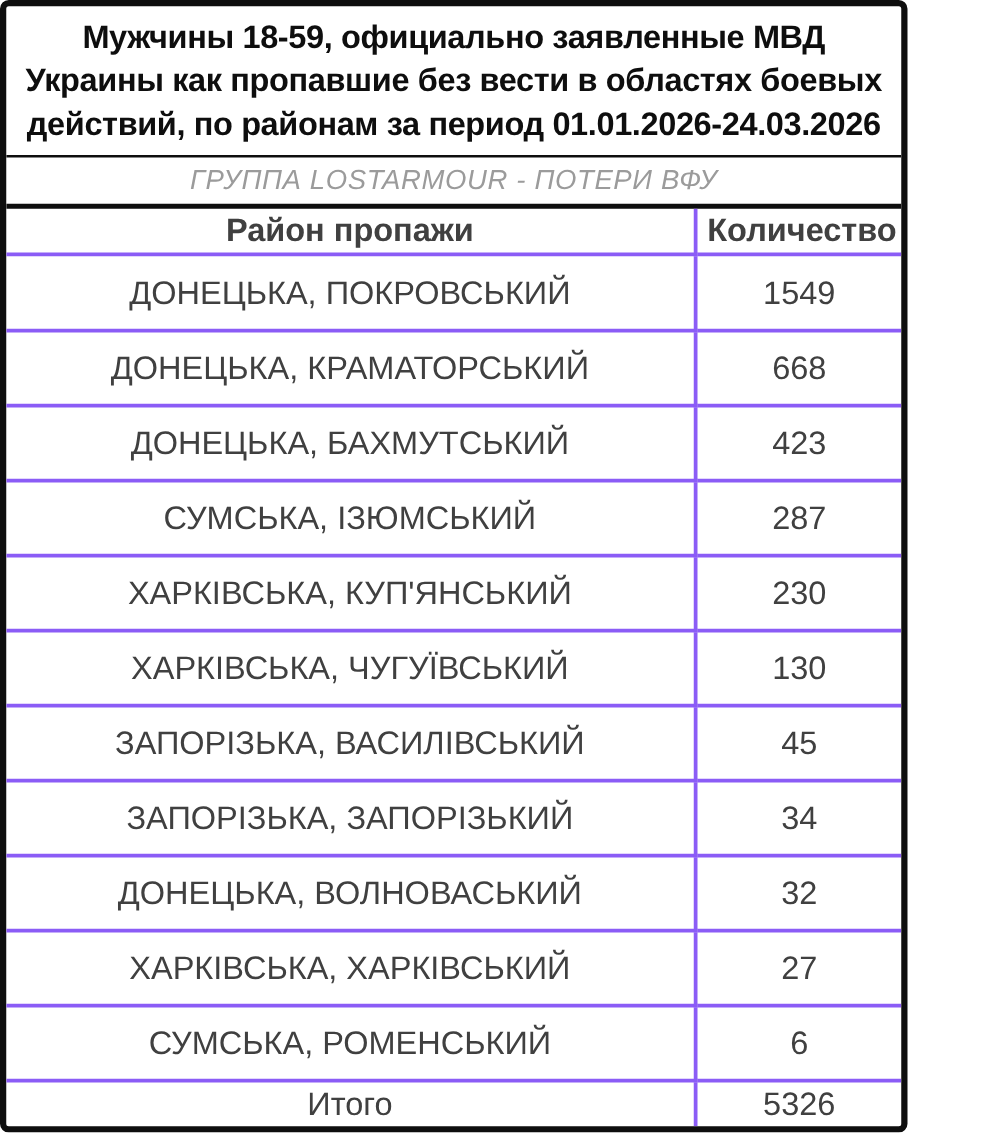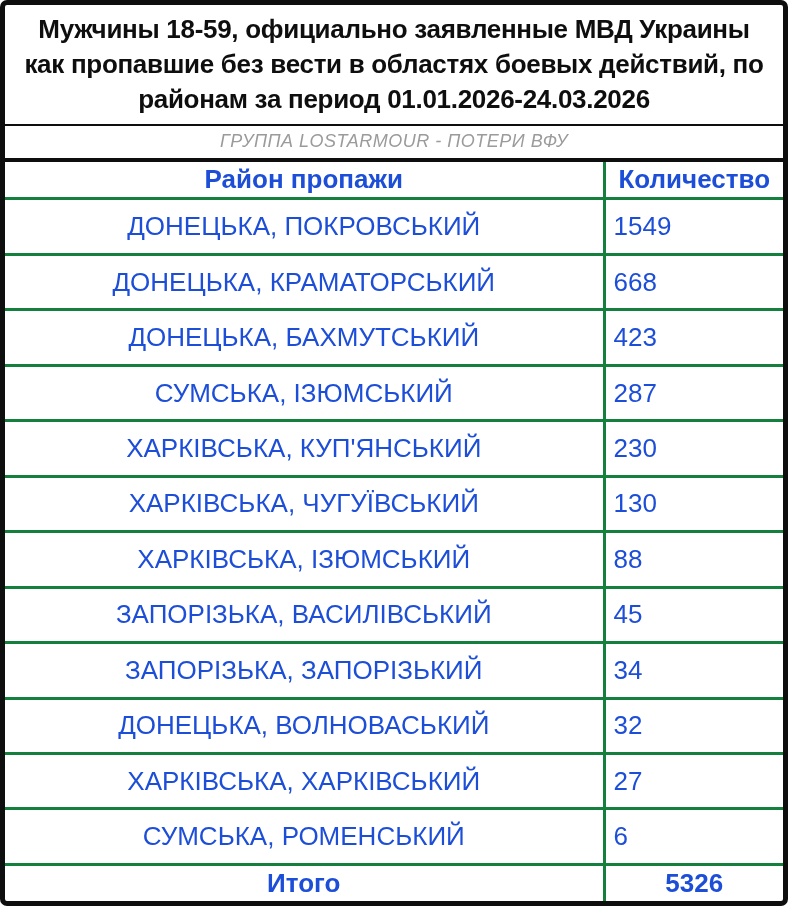--- a/index.html
+++ b/index.html
@@ -3,21 +3,21 @@
 <meta charset="utf-8">
 <style>
   * { box-sizing: border-box; }
   html, body {
     margin: 0;
     padding: 0;
     background: #ffffff;
     font-family: "Liberation Sans", sans-serif;
   }
   .sheet {
-    width: 788px;
+    width: 726px;
     height: 906px;
     background: #ffffff;
     border: 5px solid #0e0e0e;
     border-radius: 7px;
     display: flex;
     flex-direction: column;
     overflow: hidden;
   }
   .title-block {
     padding: 7px 14px 8px 14px;
@@ -25,56 +25,56 @@
     font-size: 26px;
     line-height: 1.34;
     font-weight: bold;
     color: #0e0e0e;
     letter-spacing: -0.3px;
     border-bottom: 2px solid #0e0e0e;
   }
   .subtitle-block {
     padding: 5px 10px 6px 10px;
     text-align: center;
-    font-size: 18px;
+    font-size: 22px;
     font-style: italic;
     color: #9b9b9b;
     letter-spacing: 0.5px;
     border-bottom: 4px solid #0e0e0e;
   }
   .table-wrap {
     flex: 1;
     display: flex;
   }
   table.data {
     width: 100%;
     height: 100%;
     border-collapse: collapse;
     border-style: hidden; 
     table-layout: fixed;
   }
   table.data col.c-district { width: 77%; }
   table.data col.c-count    { width: 23%; }
   table.data th,
   table.data td {
-    border: 3px solid #15803d;
-    color: #1d4ed8;
+    border: 3px solid #8b5cf6;
+    color: #404040;
     font-size: 26px;
     padding: 2px 8px;
     overflow: hidden;
     white-space: nowrap;
   }
   table.data th {
     font-weight: bold;
     text-align: center;
   }
   td.district-cell { text-align: center; }
-  td.count-cell    { }
+  td.count-cell    { text-align: center; }
   tr.total-row td {
-    font-weight: bold;
+    font-weight: normal;
     text-align: center;
   }
 </style>
 </head>
 <body>
 
 <div class="sheet">
 
   <div class="title-block">Мужчины 18-59, официально заявленные МВД Украины как пропавшие без вести в областях боевых действий, по районам за период 01.01.2026-24.03.2026</div>
 
@@ -112,24 +112,20 @@
           </tr>
           <tr>
             <td class="district-cell">ХАРКІВСЬКА, КУП'ЯНСЬКИЙ</td>
             <td class="count-cell">230</td>
           </tr>
           <tr>
             <td class="district-cell">ХАРКІВСЬКА, ЧУГУЇВСЬКИЙ</td>
             <td class="count-cell">130</td>
           </tr>
           <tr>
-            <td class="district-cell">ХАРКІВСЬКА, ІЗЮМСЬКИЙ</td>
-            <td class="count-cell">88</td>
-          </tr>
-          <tr>
             <td class="district-cell">ЗАПОРІЗЬКА, ВАСИЛІВСЬКИЙ</td>
             <td class="count-cell">45</td>
           </tr>
           <tr>
             <td class="district-cell">ЗАПОРІЗЬКА, ЗАПОРІЗЬКИЙ</td>
             <td class="count-cell">34</td>
           </tr>
           <tr>
             <td class="district-cell">ДОНЕЦЬКА, ВОЛНОВАСЬКИЙ</td>
             <td class="count-cell">32</td>

